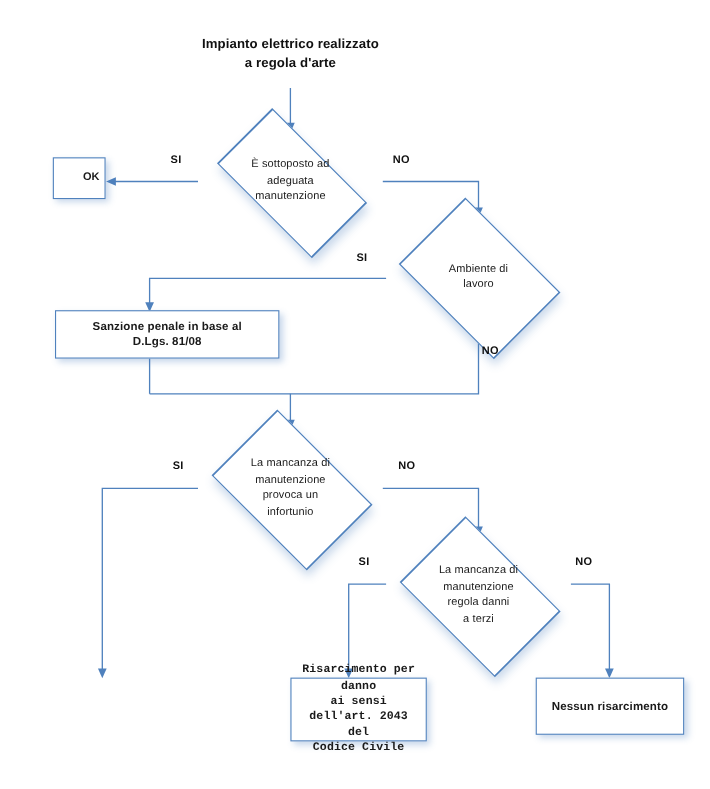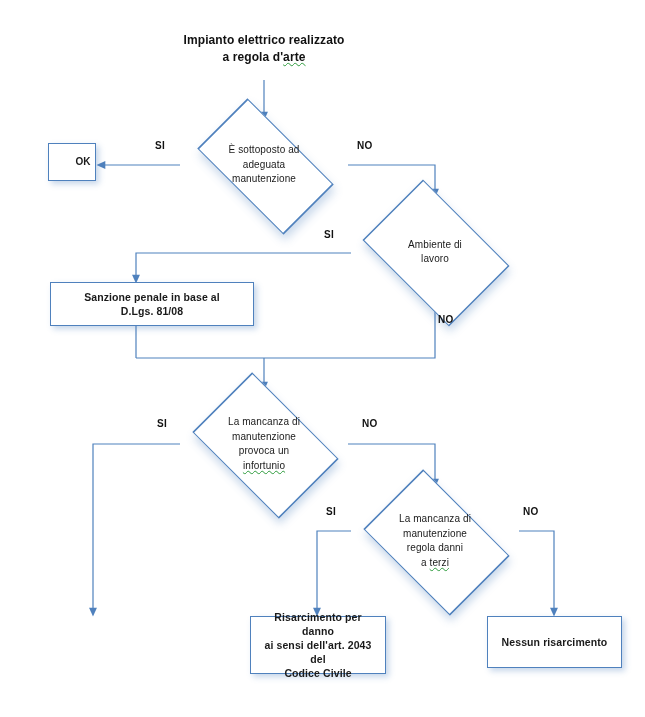--- a/index.html
+++ b/index.html
@@ -84,21 +84,20 @@
     position: absolute;
     text-align: center;
     font-size: 12px;
     font-weight: bold;
     line-height: 1.45;
     color: #111111;
     letter-spacing: 0.1px;
   }
   
   .sp {
-    text-decoration: underline;
     text-decoration-style: wavy;
     text-decoration-color: #2e9b3d;
     text-decoration-thickness: 1px;
     text-underline-offset: 1px;
   }
 </style>
 </head>
 <body>
 
 <div id="canvas">
@@ -190,21 +189,21 @@
                 transform: rotate(45deg) scale(1.55, 1.07); transform-origin: center;"></div>
     <div class="dlabel">
       <div>La mancanza di</div>
       <div>manutenzione</div>
       <div>regola danni</div>
       <div><span>a </span><span class="sp">terzi</span></div>
     </div>
   </div>
 
 
-  <div class="node box" style="left:250px; top:616px; width:136px; height:58px;">
+  <div class="node box" style="left:264px; top:616px; width:124px; height:58px;font-family:Liberation Mono, monospace;">
     <div>
       <div>Risarcimento per danno</div>
       <div>ai sensi dell'art. 2043 del</div>
       <div>Codice Civile</div>
     </div>
   </div>
 
   <div class="node box" style="left:487px; top:616px; width:135px; height:52px;text-align:center;">
     <span>Nessun risarcimento</span>
   </div>

